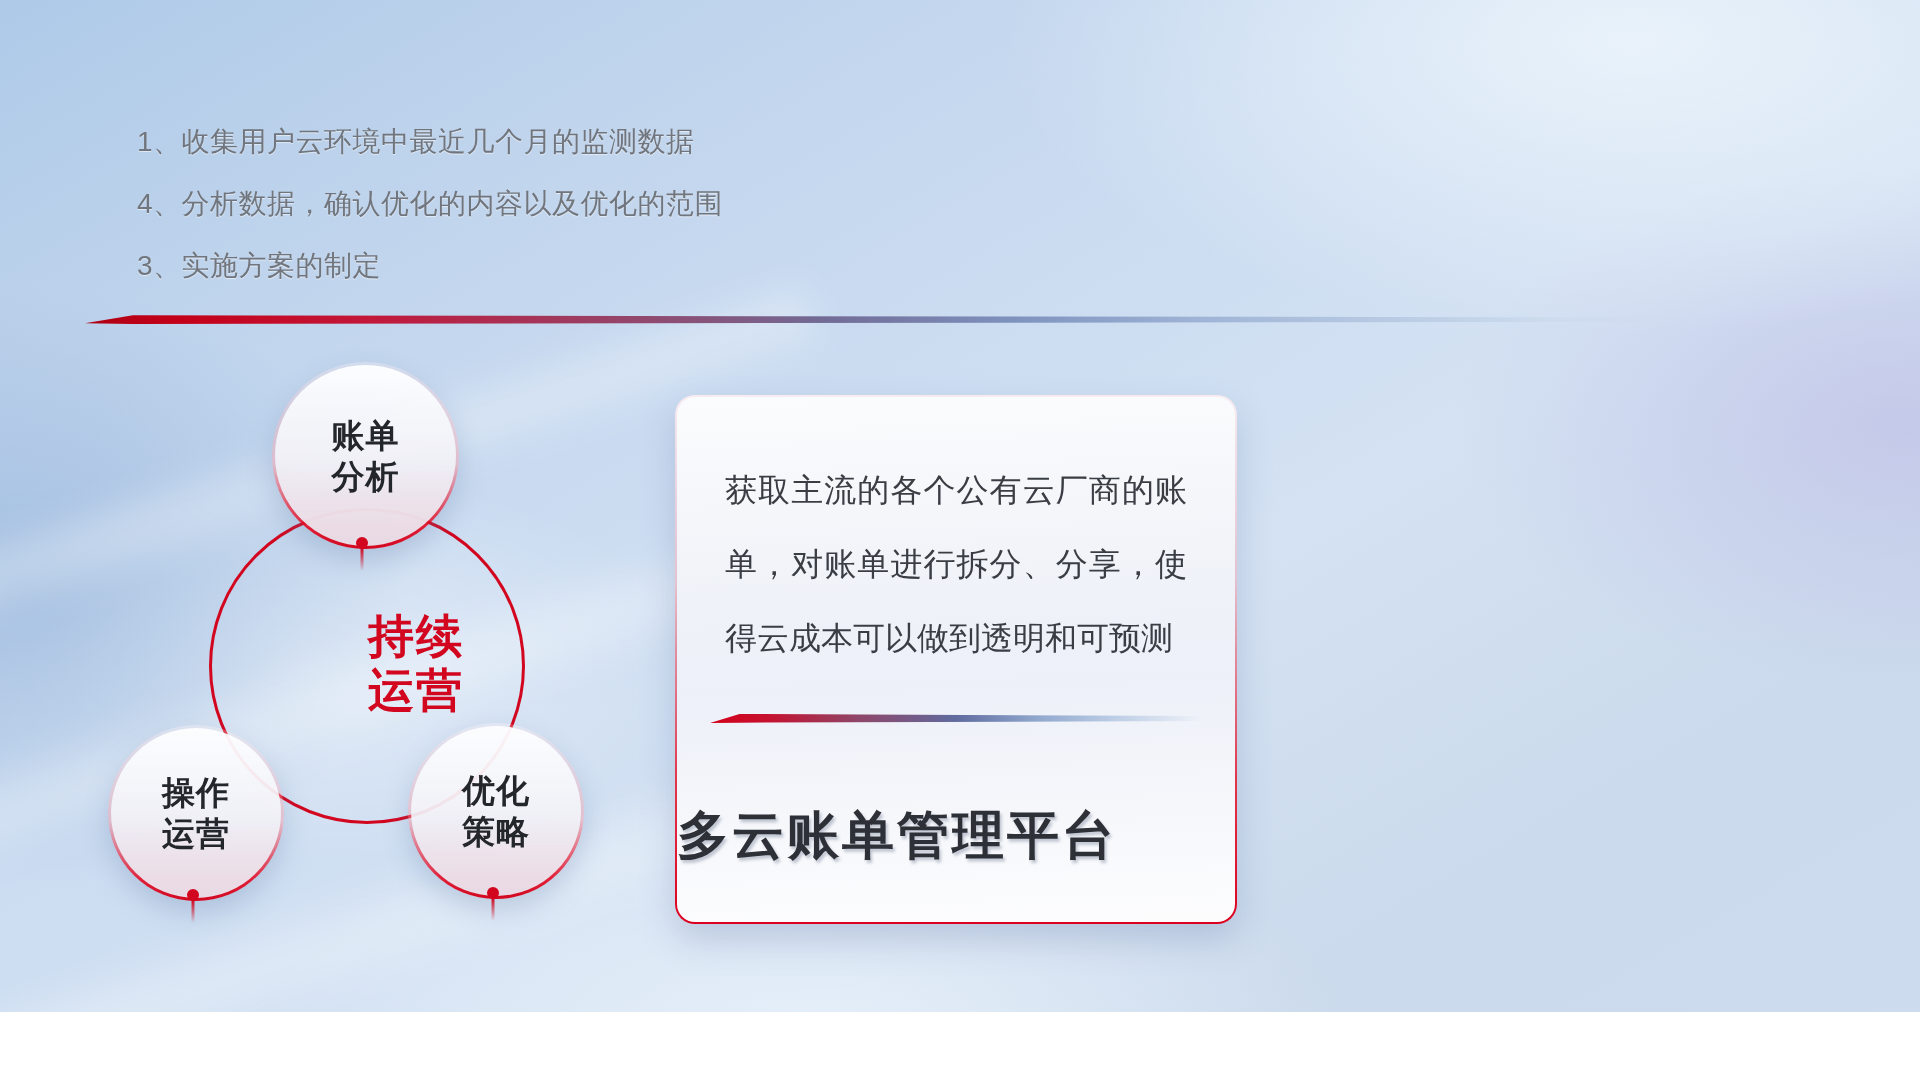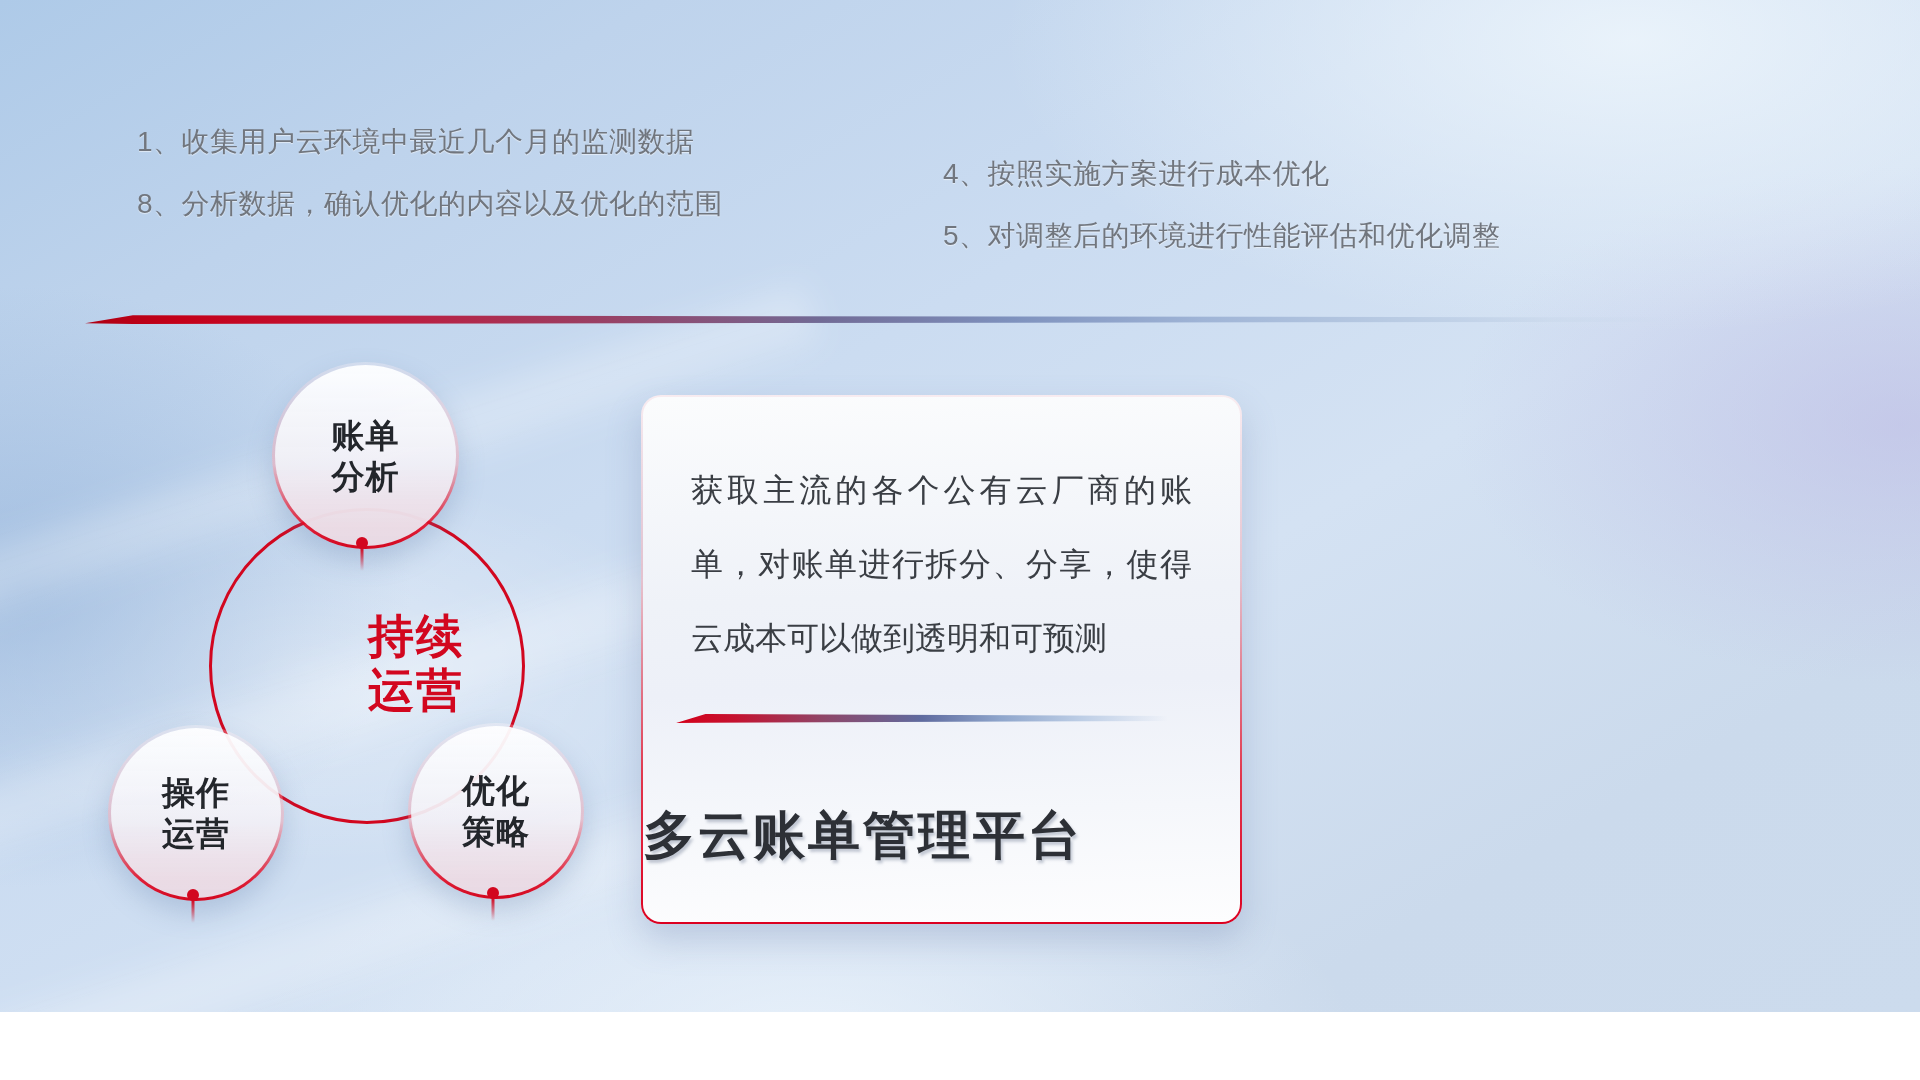--- a/index.html
+++ b/index.html
@@ -42,45 +42,42 @@
   .pin::after{content:"";position:absolute;top:11px;left:50%;transform:translateX(-50%);width:3px;height:23px;
     background:linear-gradient(#d2071f, rgba(210,7,31,0));}
   .pin-top{left:356px;top:537px;}
   .pin-bl{left:187px;top:889px;}
   .pin-br{left:487px;top:887px;}
   
   .card{position:absolute;top:395px;height:525px;border-radius:20px;border:2px solid transparent;
     background:linear-gradient(178deg,#fbfcfd 0%,#eff2f8 38%,#edf0f8 55%,#f5f7fb 78%,#fdfdfe 100%) padding-box,
                linear-gradient(180deg, rgba(255,238,240,.85) 0%, rgba(242,160,170,.5) 35%, rgba(228,25,48,.85) 72%, #dc0020 100%) border-box;
     box-shadow:0 16px 34px rgba(108,130,172,.30);}
-  .card-1{left:641px;width:558px;padding-left:39px;}
+  .card-1{left:675px;width:558px;}
   .card-2{left:1278px;width:561px;}
   .card-body{position:absolute;left:48px;right:48px;top:56px;font-size:32px;line-height:74px;color:#3a3e44;
     text-align:justify;text-justify:inter-character;}
   .card-divider{position:absolute;left:33px;top:317px;width:492px;height:9px;
     background:linear-gradient(90deg,#d40019 0%,#c51230 12%,#8f4668 30%,#5f6b9f 50%,#8fa6cc 66%,#bccde5 82%,rgba(222,232,243,0) 100%);
     clip-path:polygon(0 100%,6% 0,100% 22%,100% 78%,6% 96%);}
   .card-title{position:absolute;left:0;right:0;top:404px;text-align:left;font-size:52px;font-weight:800;color:#2d3036;
     letter-spacing:3px;text-shadow:2px 3px 3px rgba(125,136,158,.45);}
 </style>
 </head>
 <body>
 
 <div class="stage">
   <div class="streaks"></div>
 
   <div class="steps steps-left">
     <div class="step">1、收集用户云环境中最近几个月的监测数据</div>
-    <div class="step">8、分析数据，确认优化的内容以及优化的范围</div>
+    <div class="step">4、分析数据，确认优化的内容以及优化的范围</div>
+    <div class="step">3、实施方案的制定</div>
   </div>
 
-  <div class="steps steps-right">
-    <div class="step">4、按照实施方案进行成本优化</div>
-    <div class="step">5、对调整后的环境进行性能评估和优化调整</div>
-  </div>
 
   <div class="main-divider"></div>
 
   <div>
     <div class="ring"></div>
 
     <div class="node node-top">
       <div class="node-label">账单
 分析</div>
     </div>

